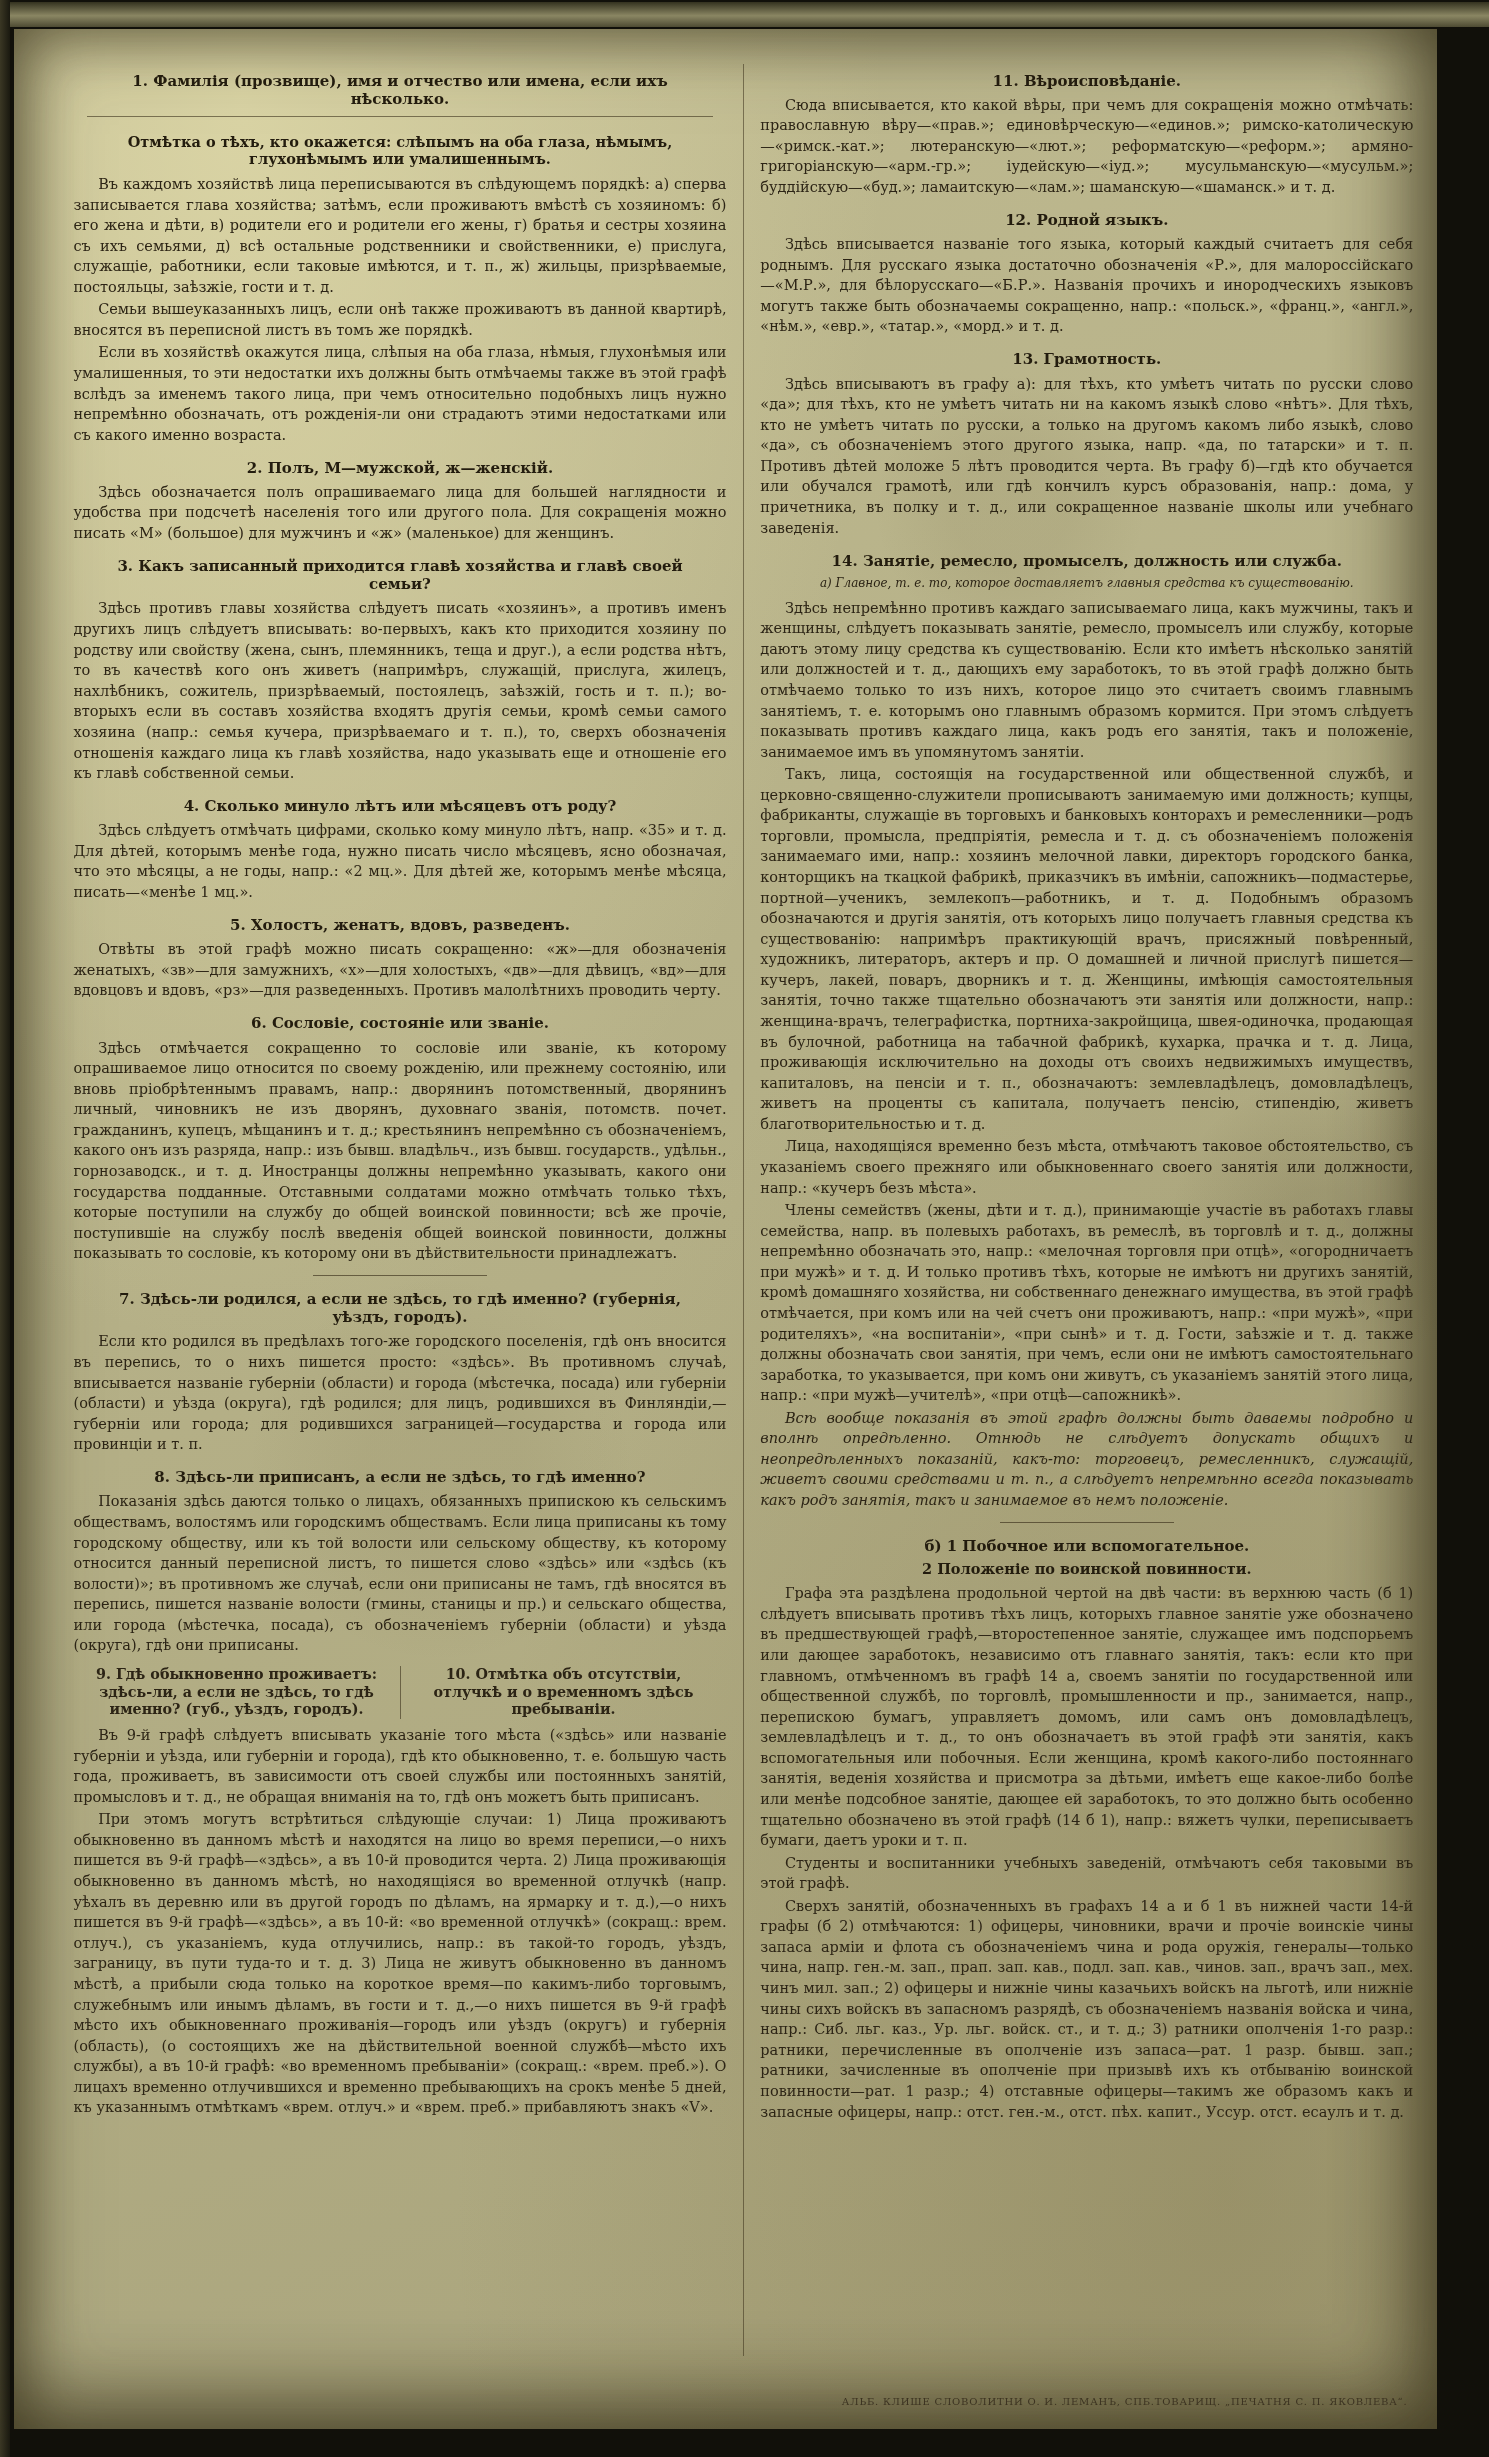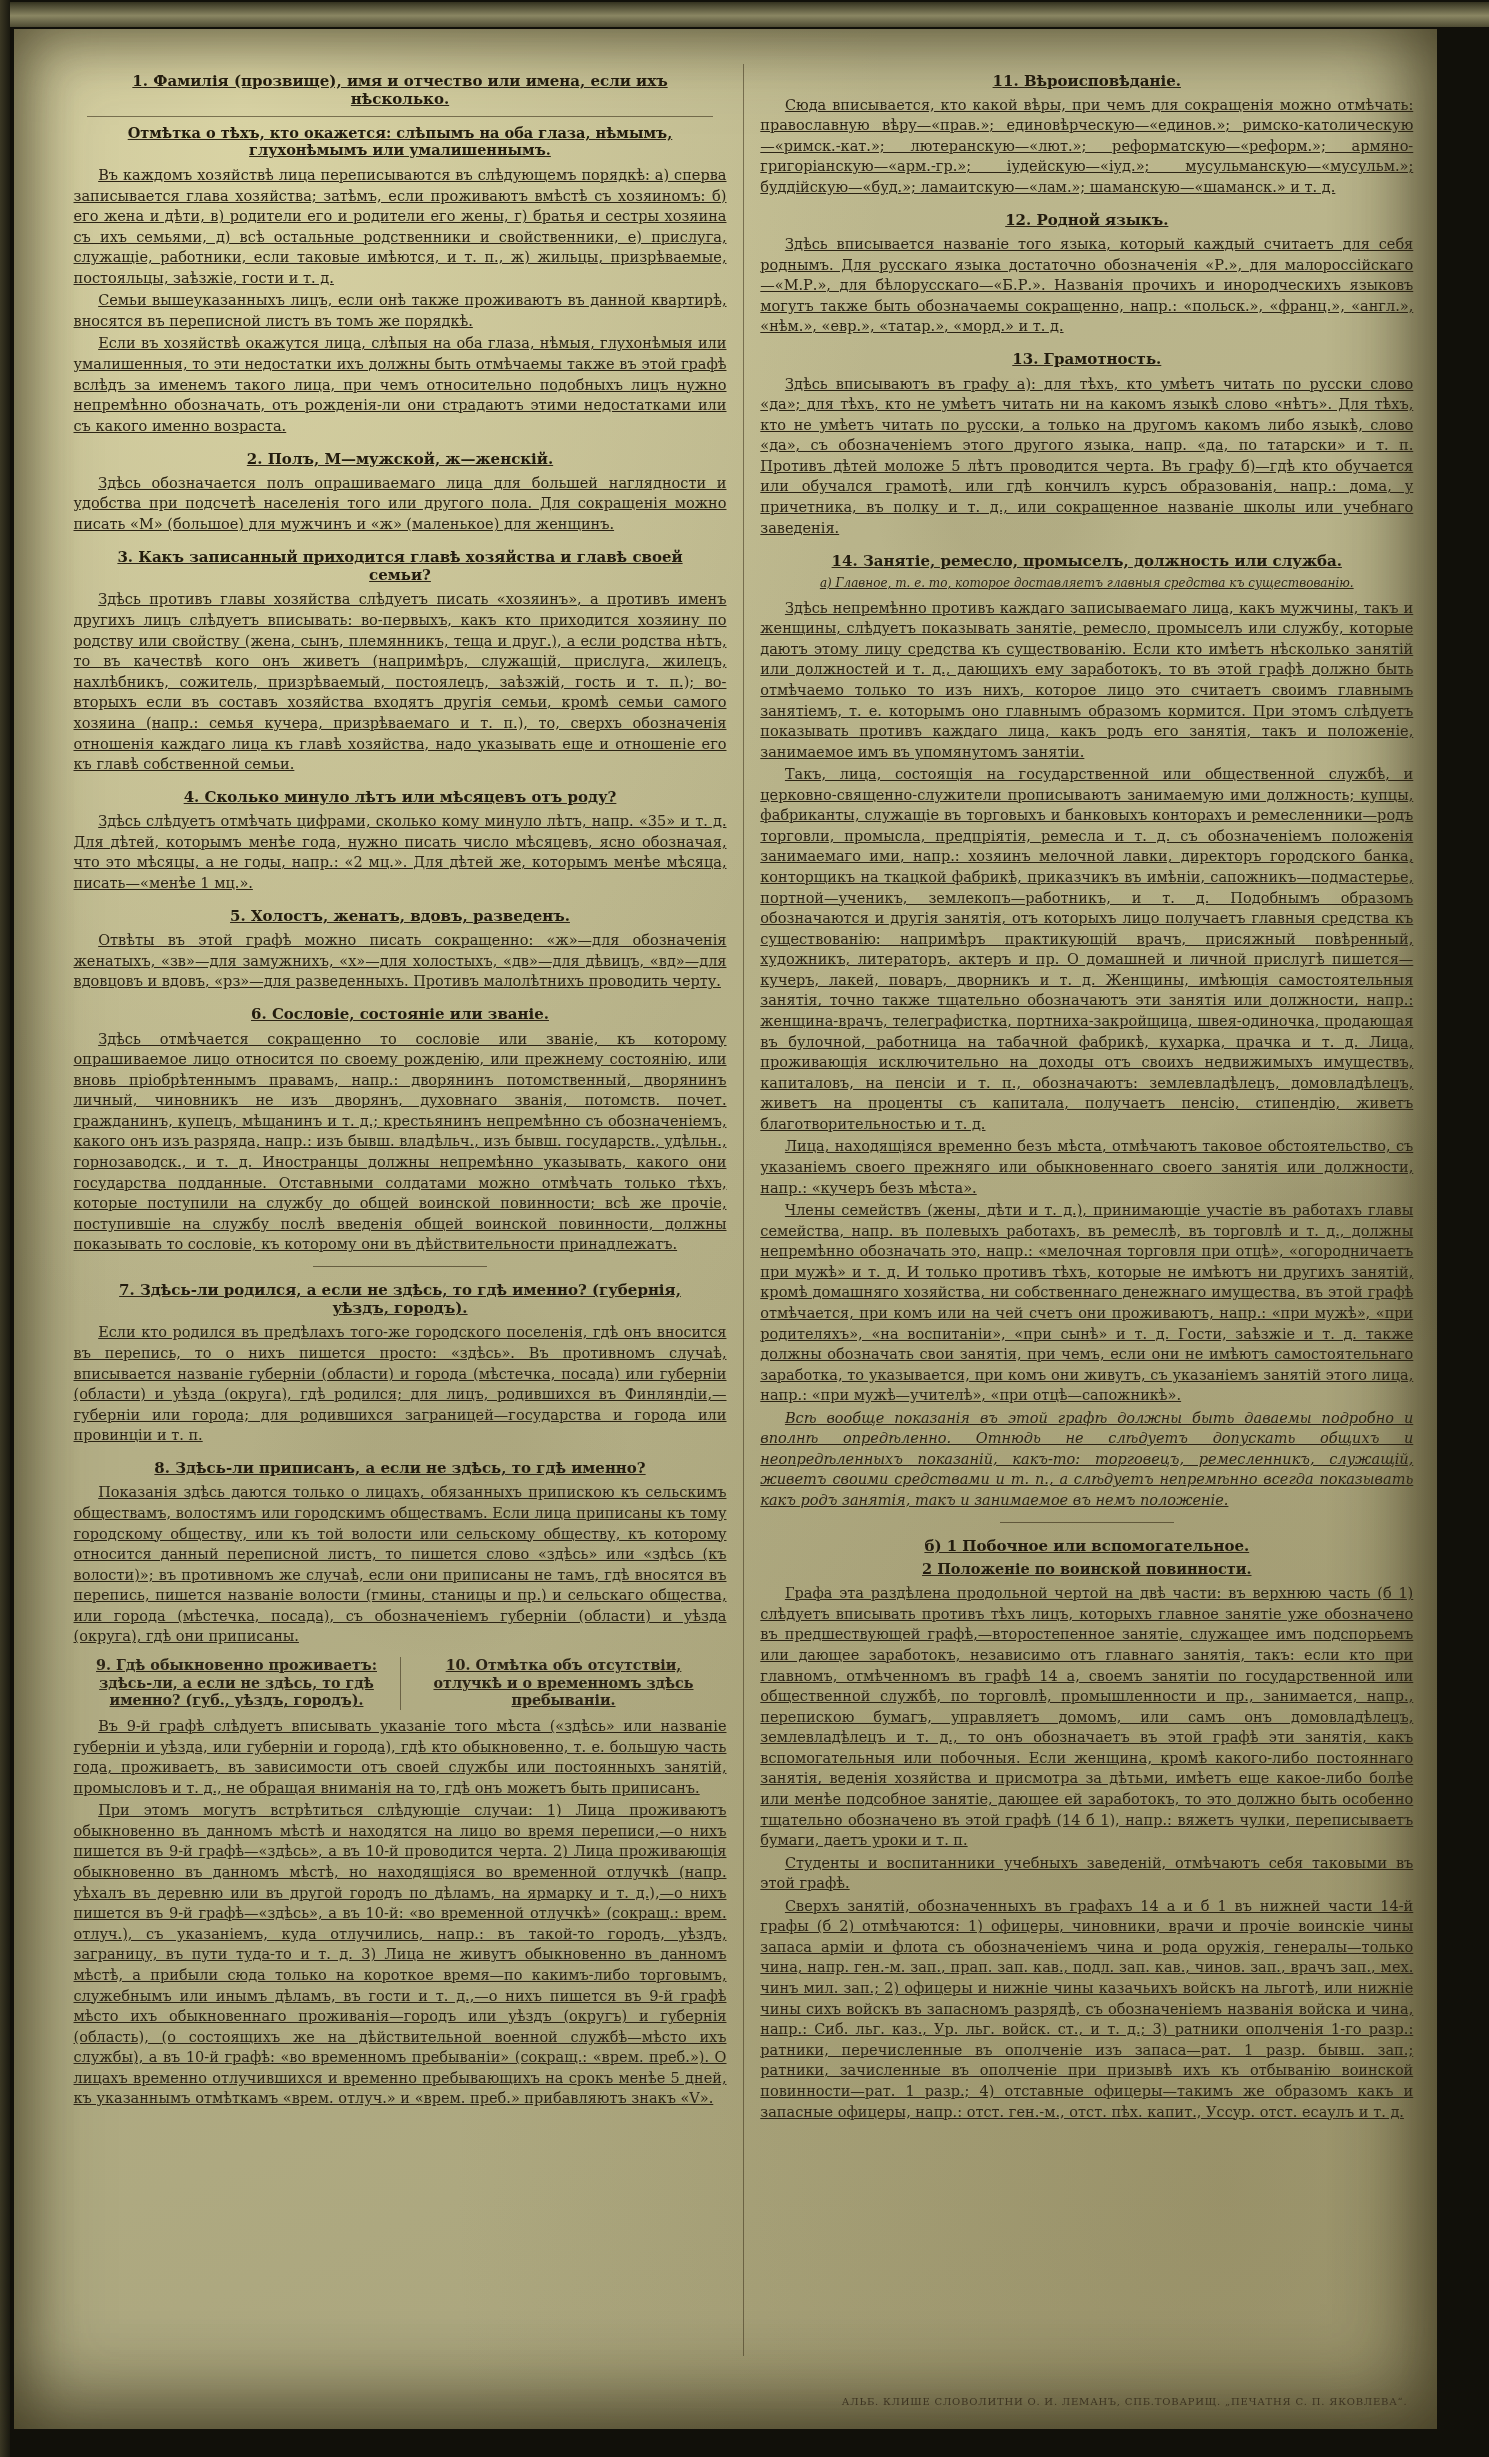--- a/index.html
+++ b/index.html
@@ -16,29 +16,29 @@
           linear-gradient(158deg,#c0bb91 0%,#b5b087 45%,#a8a37b 100%);
         box-shadow: inset 0 0 87px rgba(46,40,18,.5),
                     inset -25px -33px 77px rgba(38,32,12,.45),
                     inset 15.4px 9.7px 48px rgba(46,40,18,.3);}
   .texture{position:absolute;inset:0;pointer-events:none;
         background:
           radial-gradient(circle at 70% 20%, rgba(90,80,45,.08) 0 58px, transparent 135px),
           radial-gradient(circle at 30% 60%, rgba(90,80,45,.07) 0 77px, transparent 193px),
           radial-gradient(circle at 92% 50%, rgba(60,52,25,.14) 0 39px, transparent 154px);}
   .content{position:absolute;left:60px;top:29px;right:23px;bottom:54px;display:flex;
-        color:#2c2415;text-decoration:underline;}
+        color:#2c2415;}
   .col{width:653px;font-size:14.5px;line-height:1.42;}
   .divider{width:1px;background:rgba(58,48,26,.55);margin:5.8px 16.4px 19.3px 16.4px;}
   .section{margin:0 0 5.8px 0;}
   .heading{font-weight:700;text-align:center;font-size:15px;line-height:1.22;
         margin:13.5px 21px 4.8px;color:#231c0e;}
   .subheading{font-weight:700;text-align:center;font-size:14.5px;line-height:1.22;
         margin:3.9px 13.5px 5.8px;color:#231c0e;}
-  .subheading.ruled{border-top:1px solid rgba(58,48,26,.6);padding-top:7px;margin-top:7.7px;}
+  .subheading.ruled{border-top:1px solid rgba(58,48,26,.6);padding-top:16px;margin-top:7.7px;}
   .lead{font-style:italic;text-align:center;font-size:12px;margin:1.9px 39px 5.8px;}
   .pair{display:flex;margin:9.7px 0 5.8px;}
   .pair-cell{flex:1;font-weight:700;text-align:center;padding:0 9.7px;font-size:14.3px;line-height:1.25;}
   .pair-cell + .pair-cell{border-left:1px solid rgba(58,48,26,.6);}
   .para{margin:0 0 1.9px 0;text-indent:1.7em;text-align:justify;}
   .para.italic{font-style:italic;}
   .rule-short{height:1px;background:rgba(58,48,26,.65);width:174px;margin:11.6px auto 3.9px;}
   .footer{position:absolute;left:60px;right:29px;bottom:22px;display:flex;
         justify-content:flex-end;font-size:10px;letter-spacing:.08em;color:#3c3321;}
 </style>

